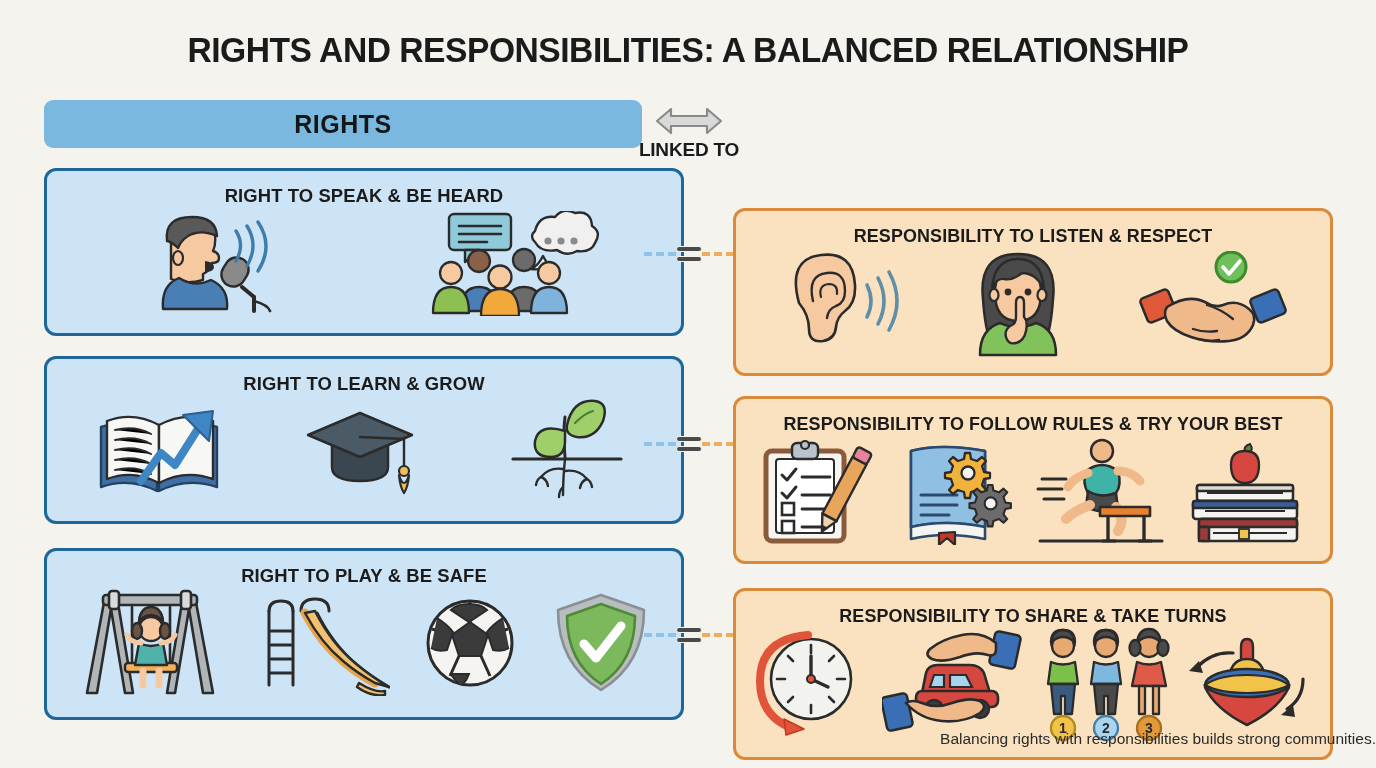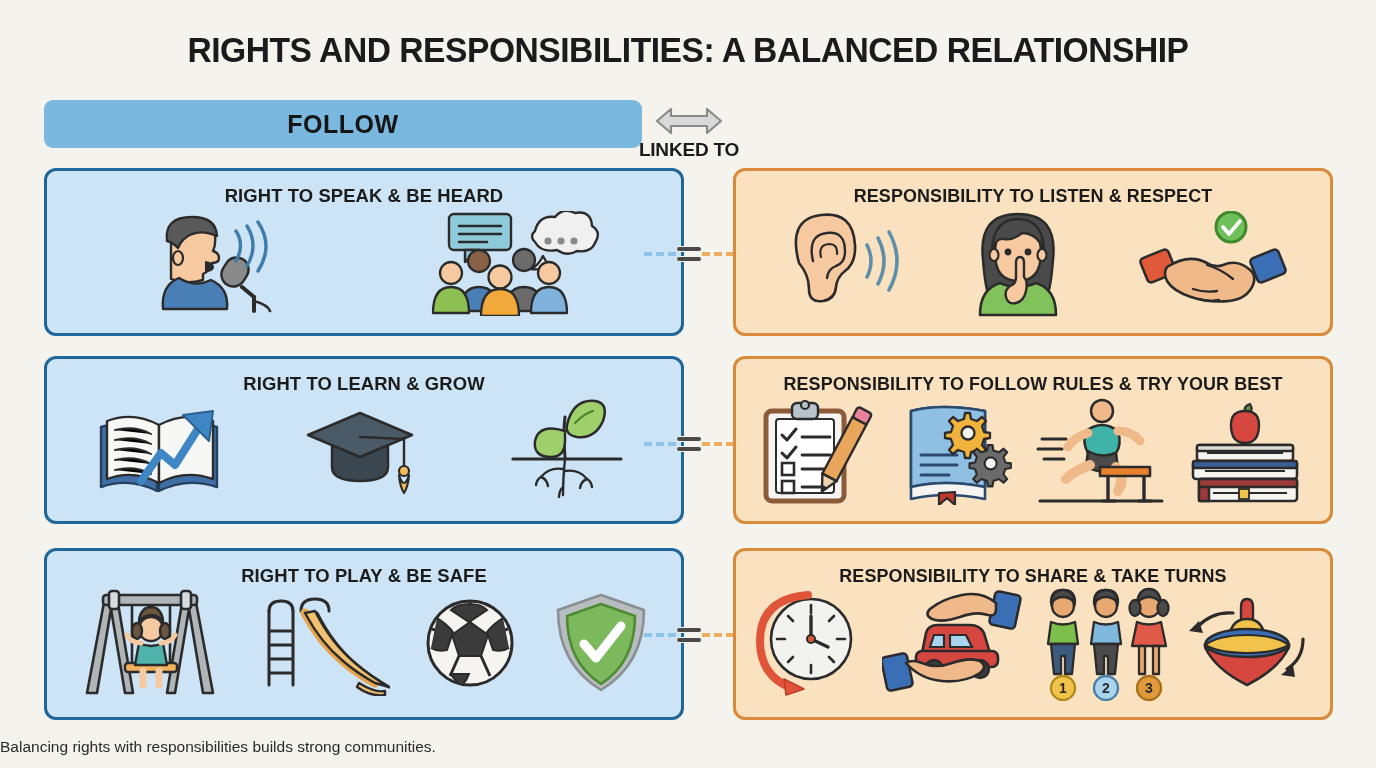--- a/index.html
+++ b/index.html
@@ -57,20 +57,21 @@
   }
   .panel-left {
     left: 44px; width: 640px;
     background: #cce4f5;
     border: 3px solid #1f6699;
   }
   .panel-right {
     left: 733px; width: 600px;
     background: #fae2c0;
     border: 3px solid #d98a3a;
+    margin-top: 40px;
   }
   .row1 { top: 168px; height: 168px; }
   .row2 { top: 356px; height: 168px; }
   .row3 { top: 548px; height: 172px; }
 
   .panel-label {
     text-align: center;
     font-size: 19px; font-weight: bold; color: #1b1b1b;
     padding-top: 14px;
     letter-spacing: 0.1px;
@@ -101,34 +102,34 @@
   .conn-dash-r { border-color: #eead5e; }
   .eq { width: 26px; display:flex; flex-direction:column; gap:4px; align-items:center; }
   .eq span { display:block; width: 26px; height: 6px; background:#4a4a4a; border-radius: 3px; border:1.5px solid #f4f3ee;}
   .c1 { top: 242px; }
   .c2 { top: 432px; }
   .c3 { top: 623px; }
 
   
   .footer {
     position: absolute;
-    bottom: 12px; left: 0; width: 1376px;
-    text-align: left;
+    bottom: 20px; left: 0; width: 1376px;
+    text-align: right;
     font-size: 15.5px; color: #2a2a2a;
   }
 </style>
 </head>
 <body>
 
 <div class="page">
 
   <div class="title">RIGHTS AND RESPONSIBILITIES: A BALANCED RELATIONSHIP</div>
 
   <div class="hdr hdr-left">
-    <span>FOLLOW</span>
+    <span>RIGHTS</span>
   </div>
 
   <div class="linked">
     <span>
       <svg width="72" height="34" viewBox="0 0 72 34">
         <path d="M18 5 L4 17 L18 29 L18 22 L54 22 L54 29 L68 17 L54 5 L54 12 L18 12 Z" fill="#d9d9d9" stroke="#8a8a8a" stroke-width="2.2" stroke-linejoin="round"></path>
       </svg>
     </span>
     <div class="linked-label">LINKED TO</div>
   </div>

